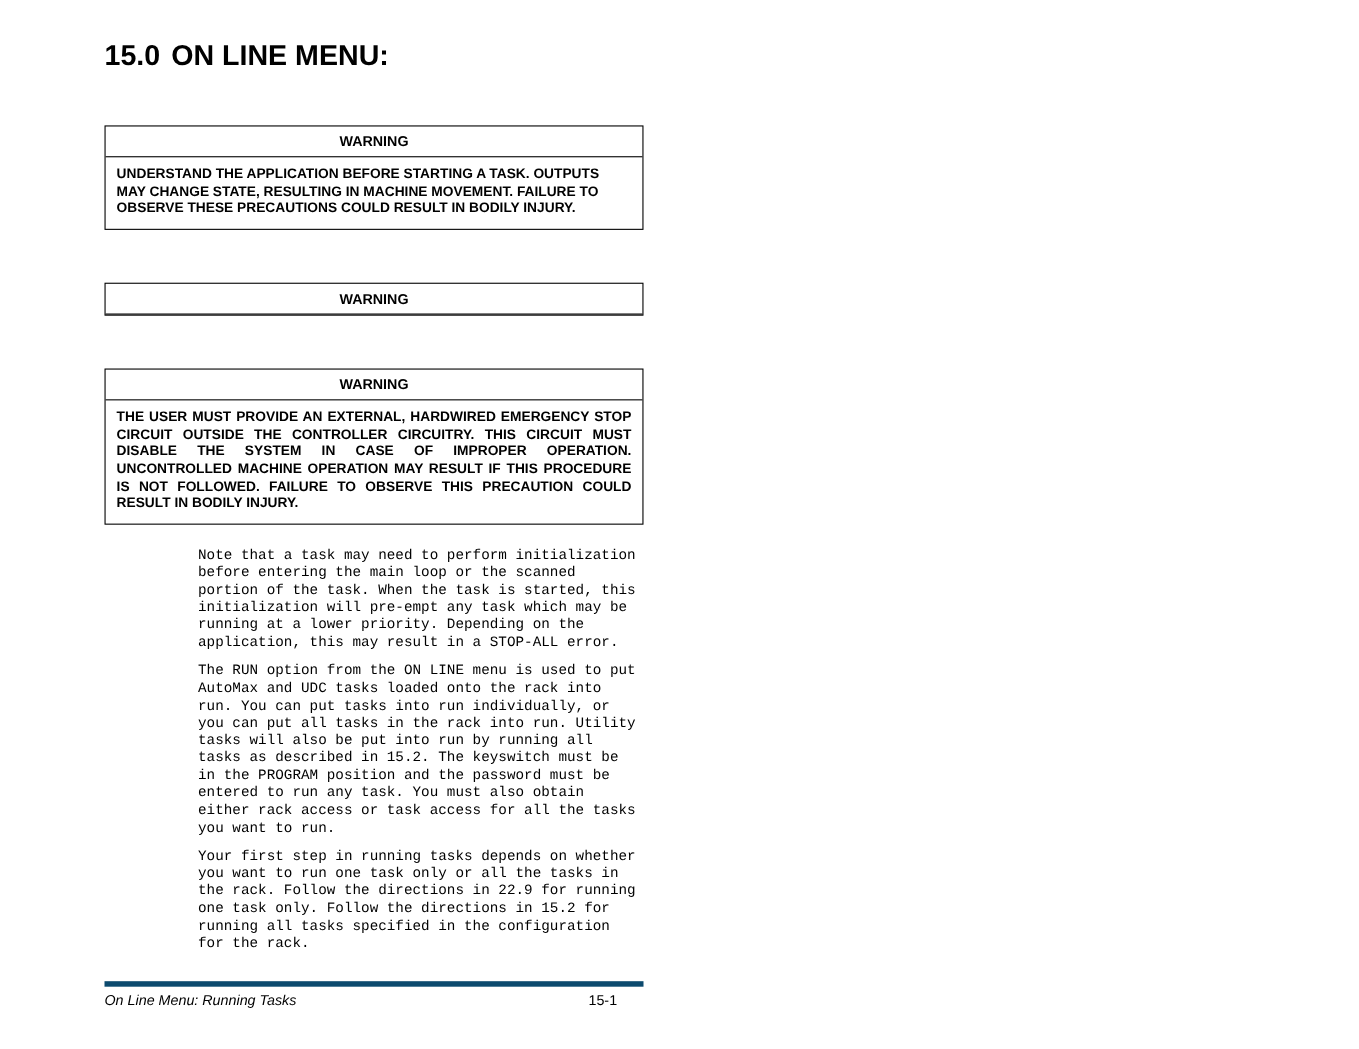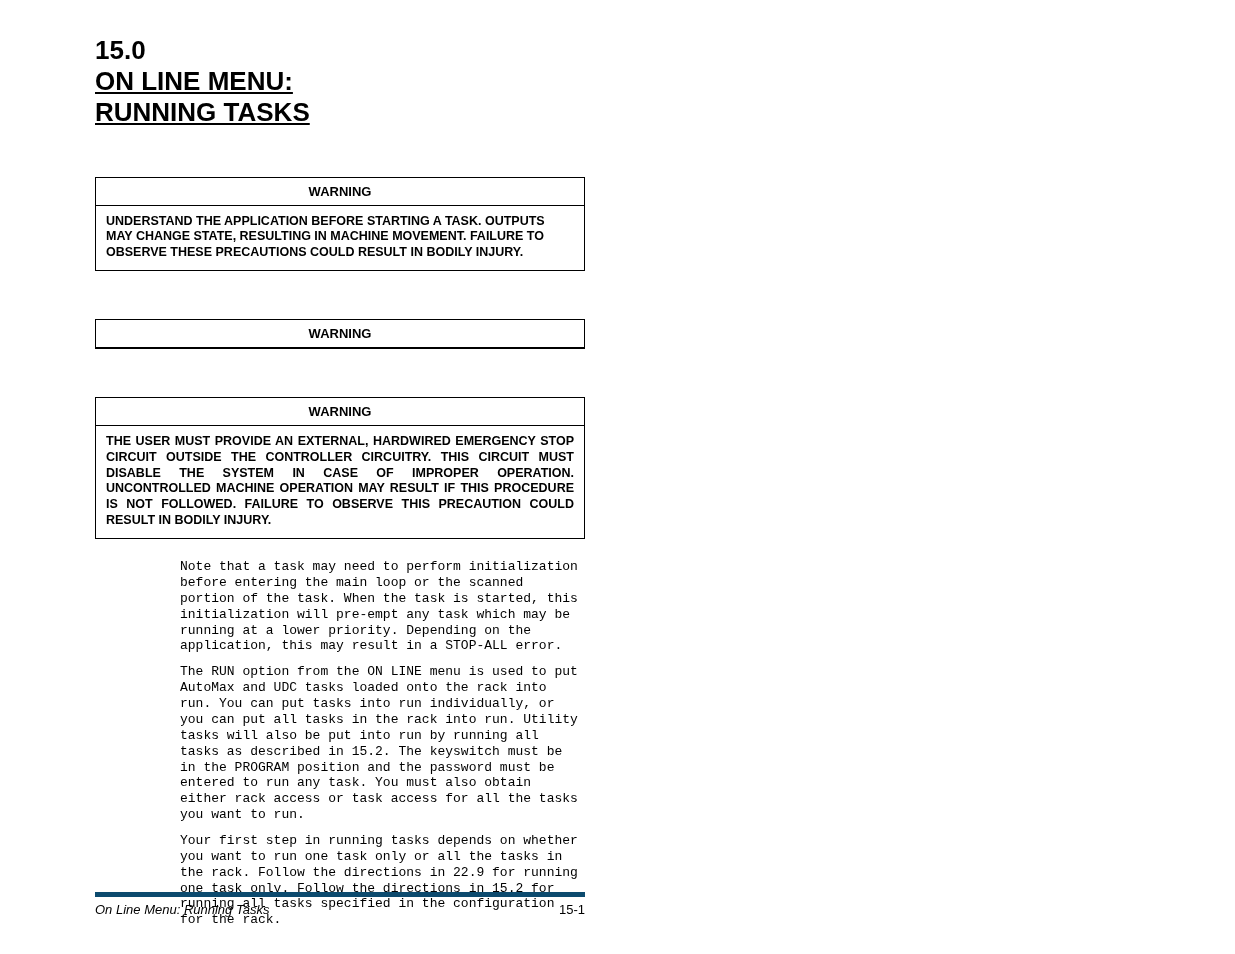--- a/index.html
+++ b/index.html
@@ -18,34 +18,32 @@
     .page {
       position: absolute;
       left: 95px;
       top: 35px;
       width: 490px;
     }
     .section-header {
       display: flex;
       align-items: flex-start;
       margin-bottom: 22px;
-      flex-direction: column;
     }
     .section-number {
       font-size: 26px;
       font-weight: bold;
       margin-right: 10px;
       line-height: 1.2;
       white-space: nowrap;
     }
     .section-title {
       font-size: 26px;
       font-weight: bold;
       line-height: 1.2;
-      text-decoration: underline;
     }
     .warning-box {
       border: 1.5px solid #000;
       margin-bottom: 20px;
       margin-top: 48px;
     }
     .warning-header {
       text-align: center;
       font-weight: bold;
       font-size: 13px;
@@ -81,33 +79,32 @@
       display: flex;
       justify-content: space-between;
       align-items: baseline;
     }
     .footer-left {
       font-style: italic;
       font-size: 13px;
     }
     .footer-right {
       font-size: 13px;
-      margin-right: 0;
+      margin-right: 24px;
     }
   </style>
 </head>
 <body>
 
 <div class="page">
 
   <div class="section-header">
     <div class="section-number">15.0</div>
     <div class="section-title">
       <span>ON LINE MENU:</span><br>
-      <span>RUNNING TASKS</span>
     </div>
   </div>
 
   <div class="warning-box">
     <div class="warning-header">WARNING</div>
     <div class="warning-body">UNDERSTAND THE APPLICATION BEFORE STARTING A TASK. OUTPUTS MAY CHANGE STATE, RESULTING IN MACHINE MOVEMENT. FAILURE TO OBSERVE THESE PRECAUTIONS COULD RESULT IN BODILY INJURY.</div>
   </div>
 
   <div class="warning-box">
     <div class="warning-header">WARNING</div>

